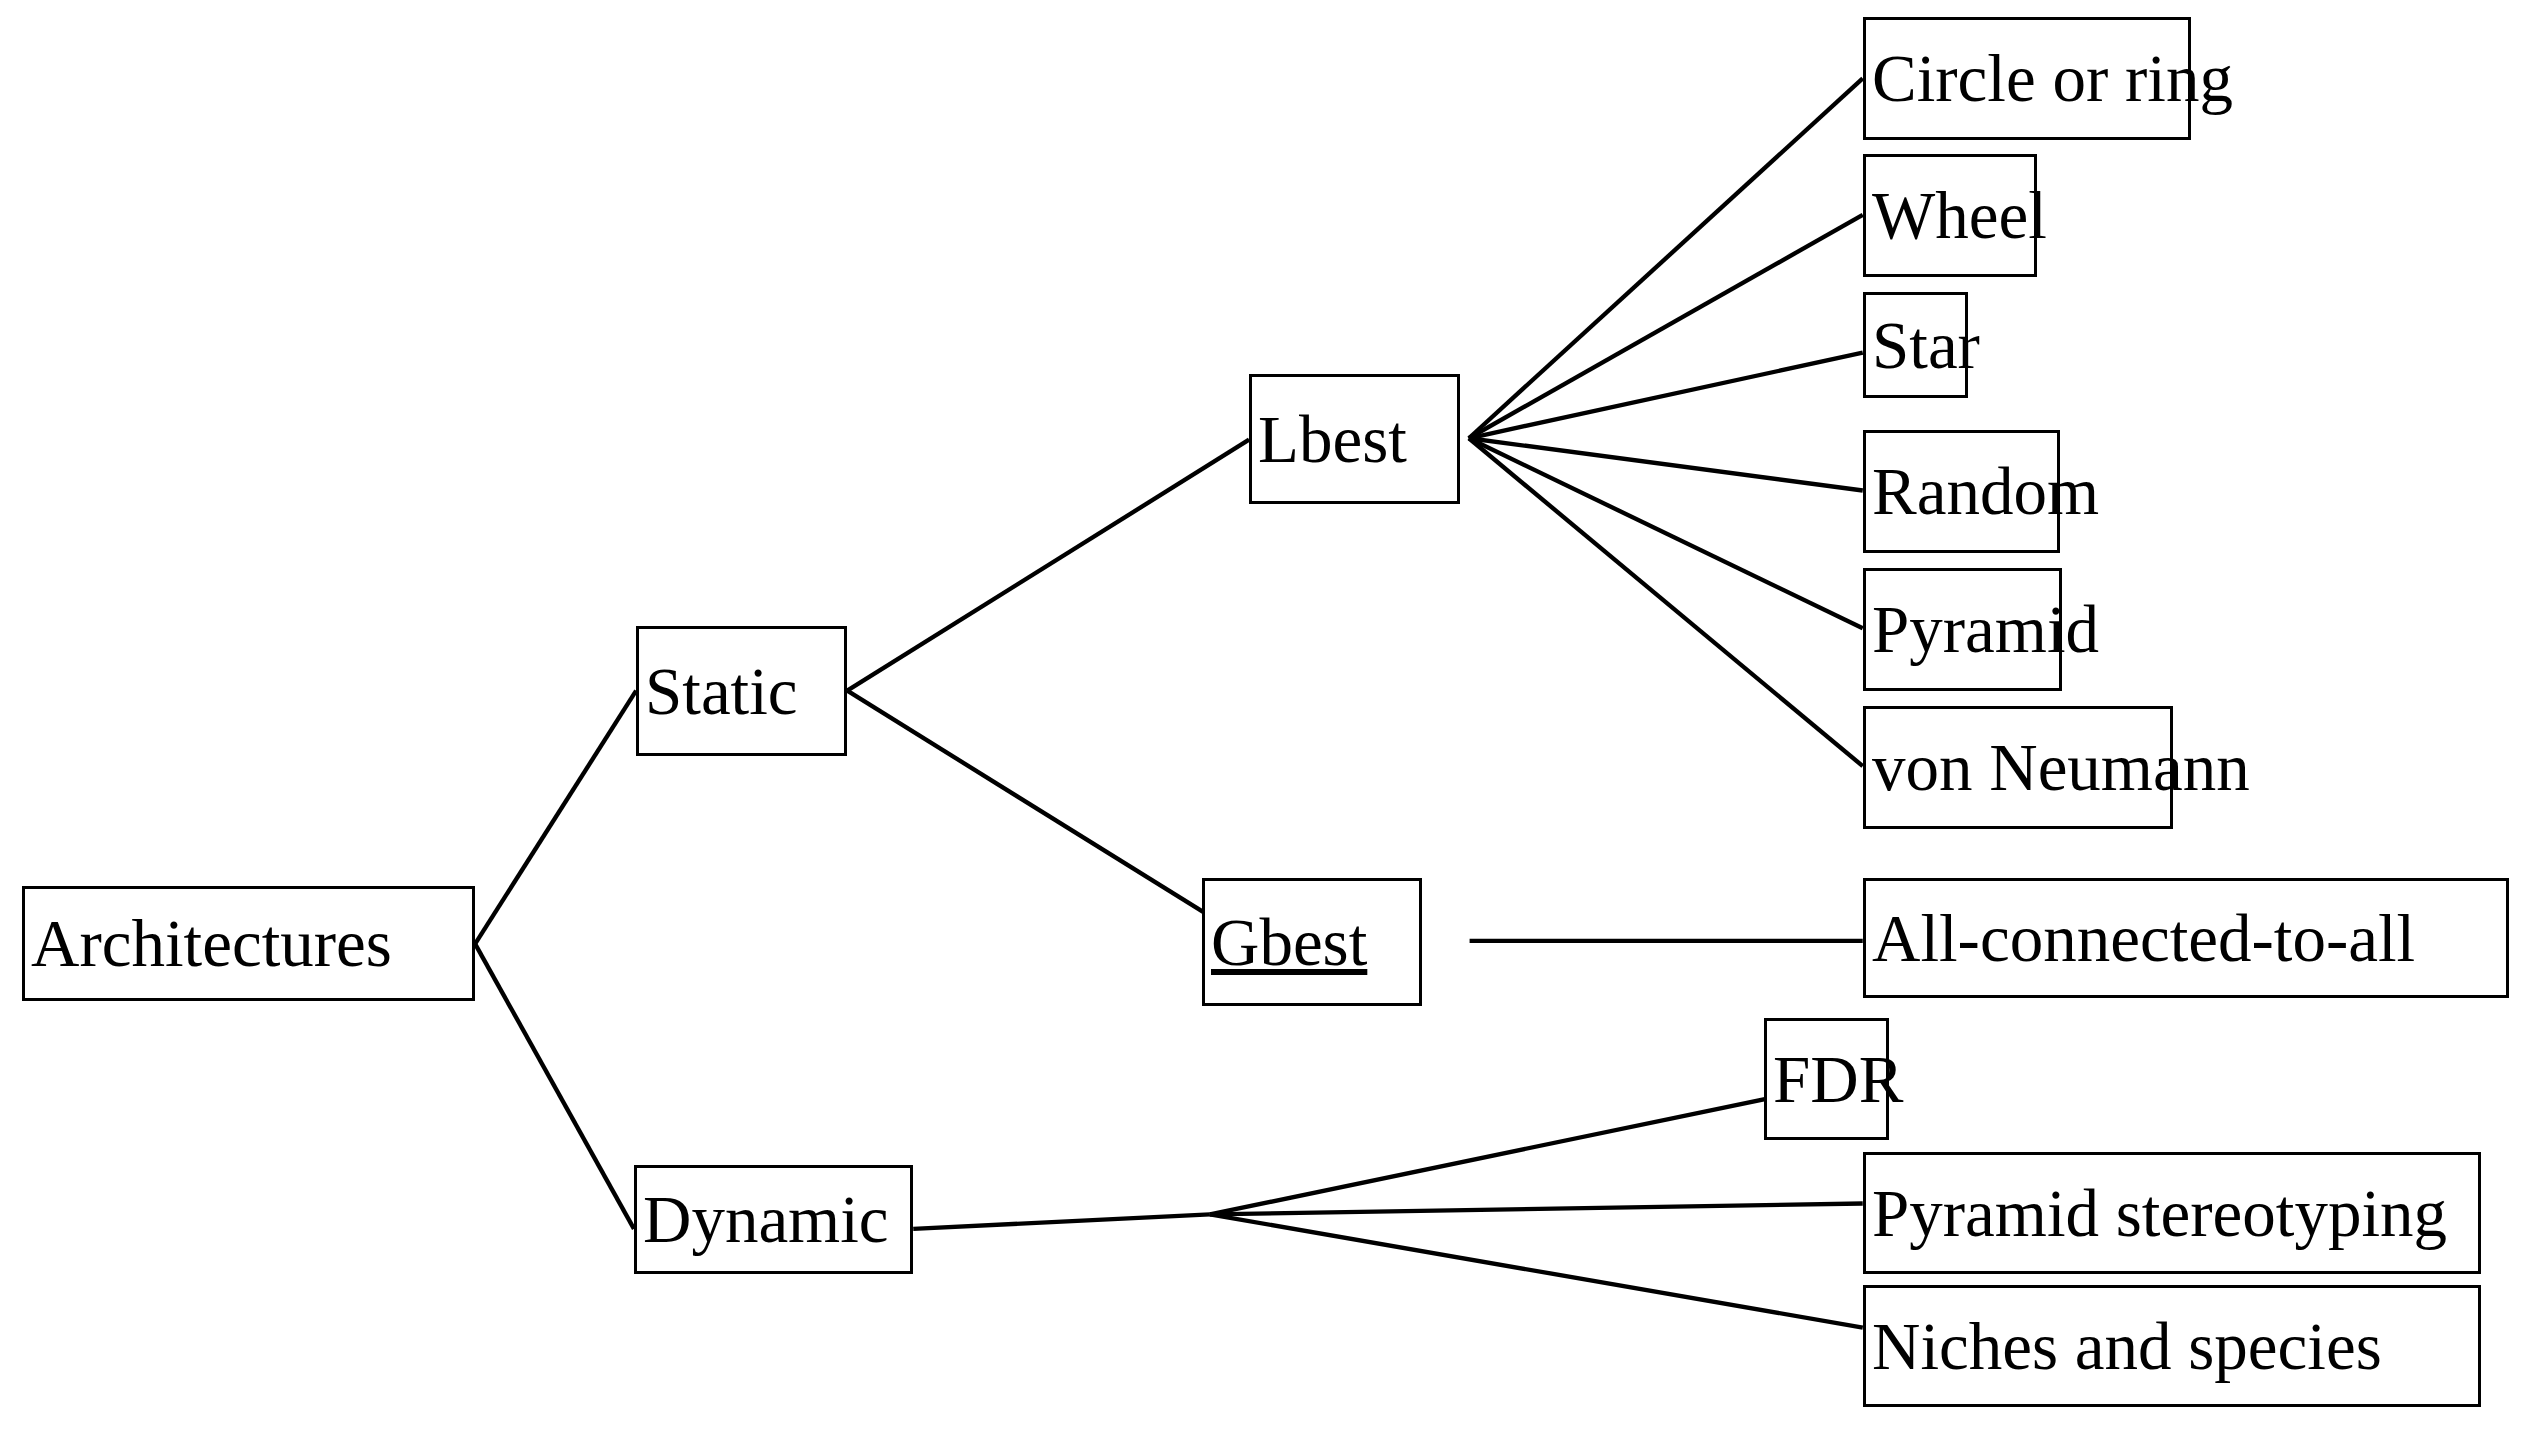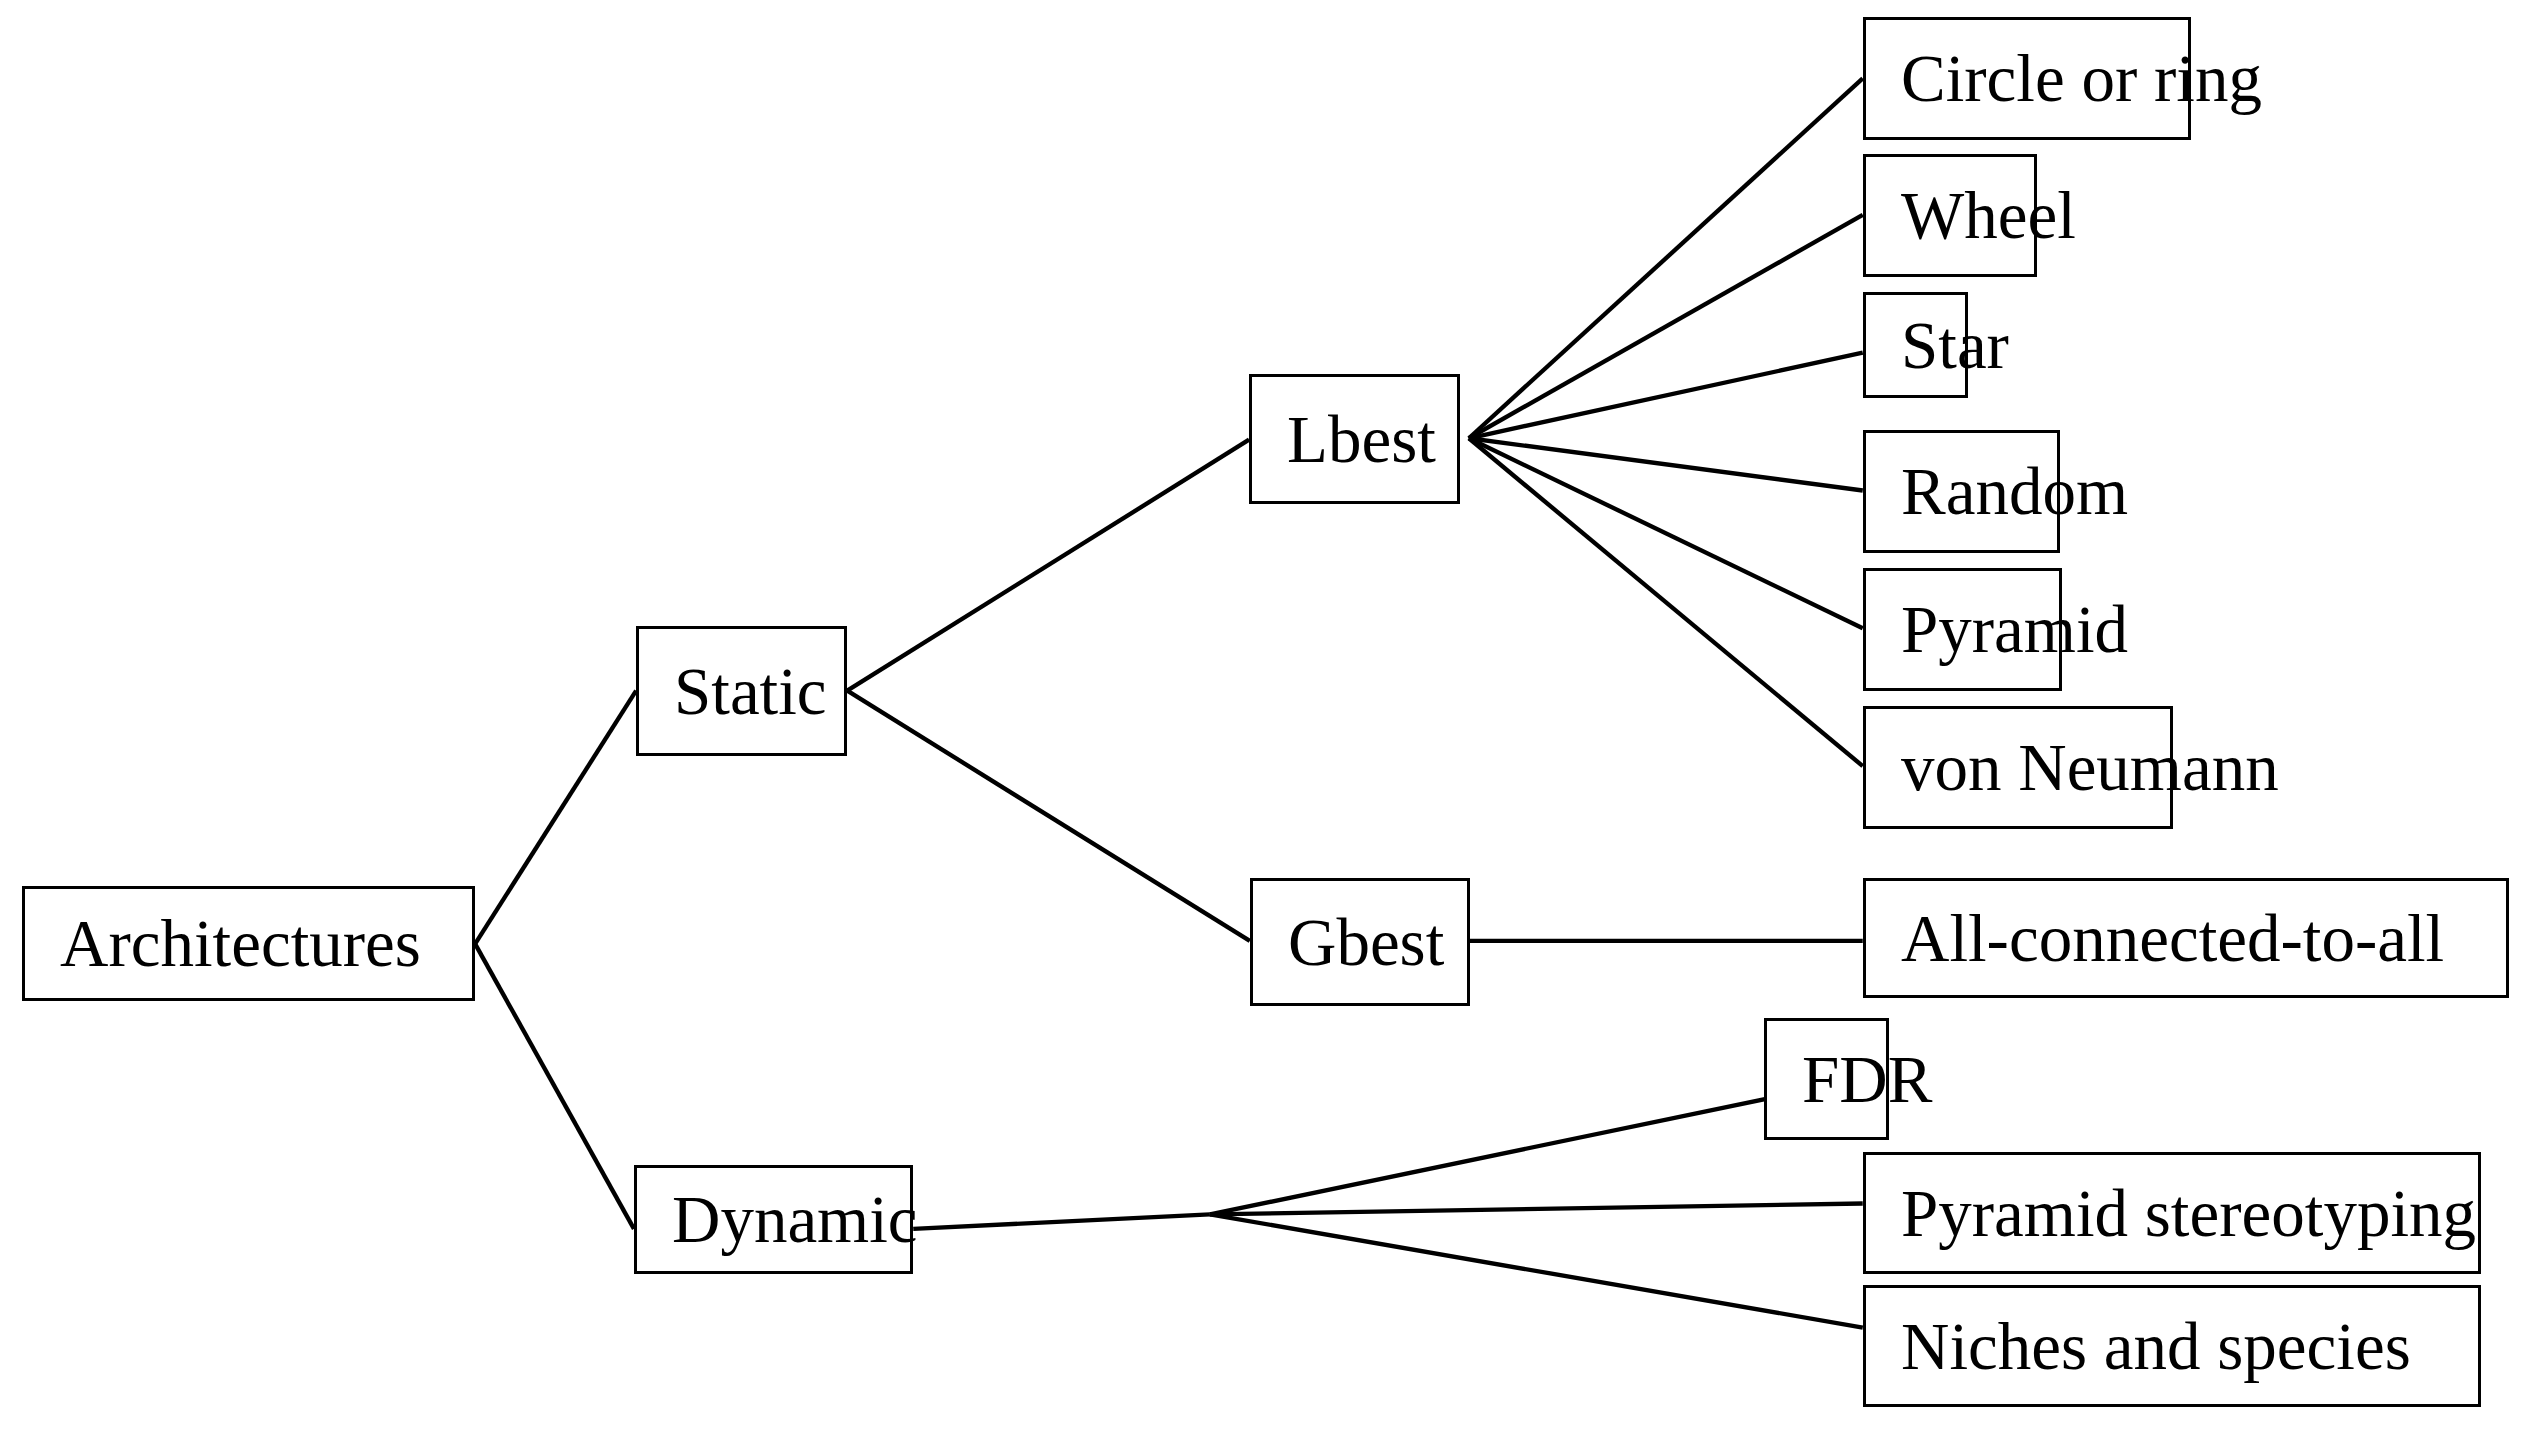--- a/index.html
+++ b/index.html
@@ -36,21 +36,21 @@
     align-items: center;
     justify-content: flex-start;
     white-space: nowrap;
     overflow: visible;
   }
   .node .label {
     display: block;
     font-size: 67px;
     line-height: 1;
     color: #000000;
-    padding-left: 35px;
+    padding-left: 6px;
     letter-spacing: 0px;
   }
 </style>
 </head>
 <body>
 
 <div id="canvas">
 
   <svg id="edges" viewBox="0 0 3481 2000" width="2525" height="1451" xmlns="http://www.w3.org/2000/svg">
     <g stroke="#000000" stroke-width="6" fill="none" stroke-linecap="butt">
@@ -86,21 +86,21 @@
   </div>
 
   <div class="node" style="left:634px; top:1165px; width:279px; height:109px;">
     <span class="label">Dynamic</span>
   </div>
 
   <div class="node" style="left:1249px; top:374px; width:211px; height:130px;">
     <span class="label">Lbest</span>
   </div>
 
-  <div class="node" style="left:1250px; top:878px; width:220px; height:128px;">
+  <div class="node" style="left:1202px; top:878px; width:220px; height:128px;text-decoration:underline;">
     <span class="label">Gbest</span>
   </div>
 
   <div class="node" style="left:1863px; top:17.4px; width:328px; height:123px;">
     <span class="label">Circle or ring</span>
   </div>
 
   <div class="node" style="left:1863px; top:154px; width:174px; height:123px;">
     <span class="label">Wheel</span>
   </div>

